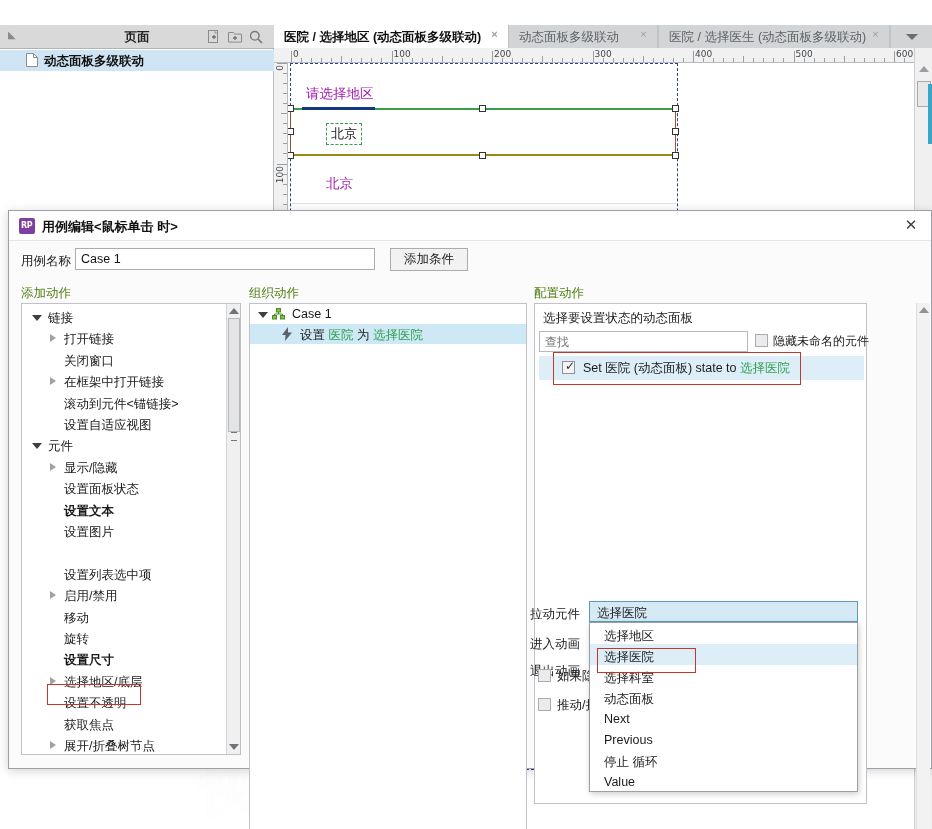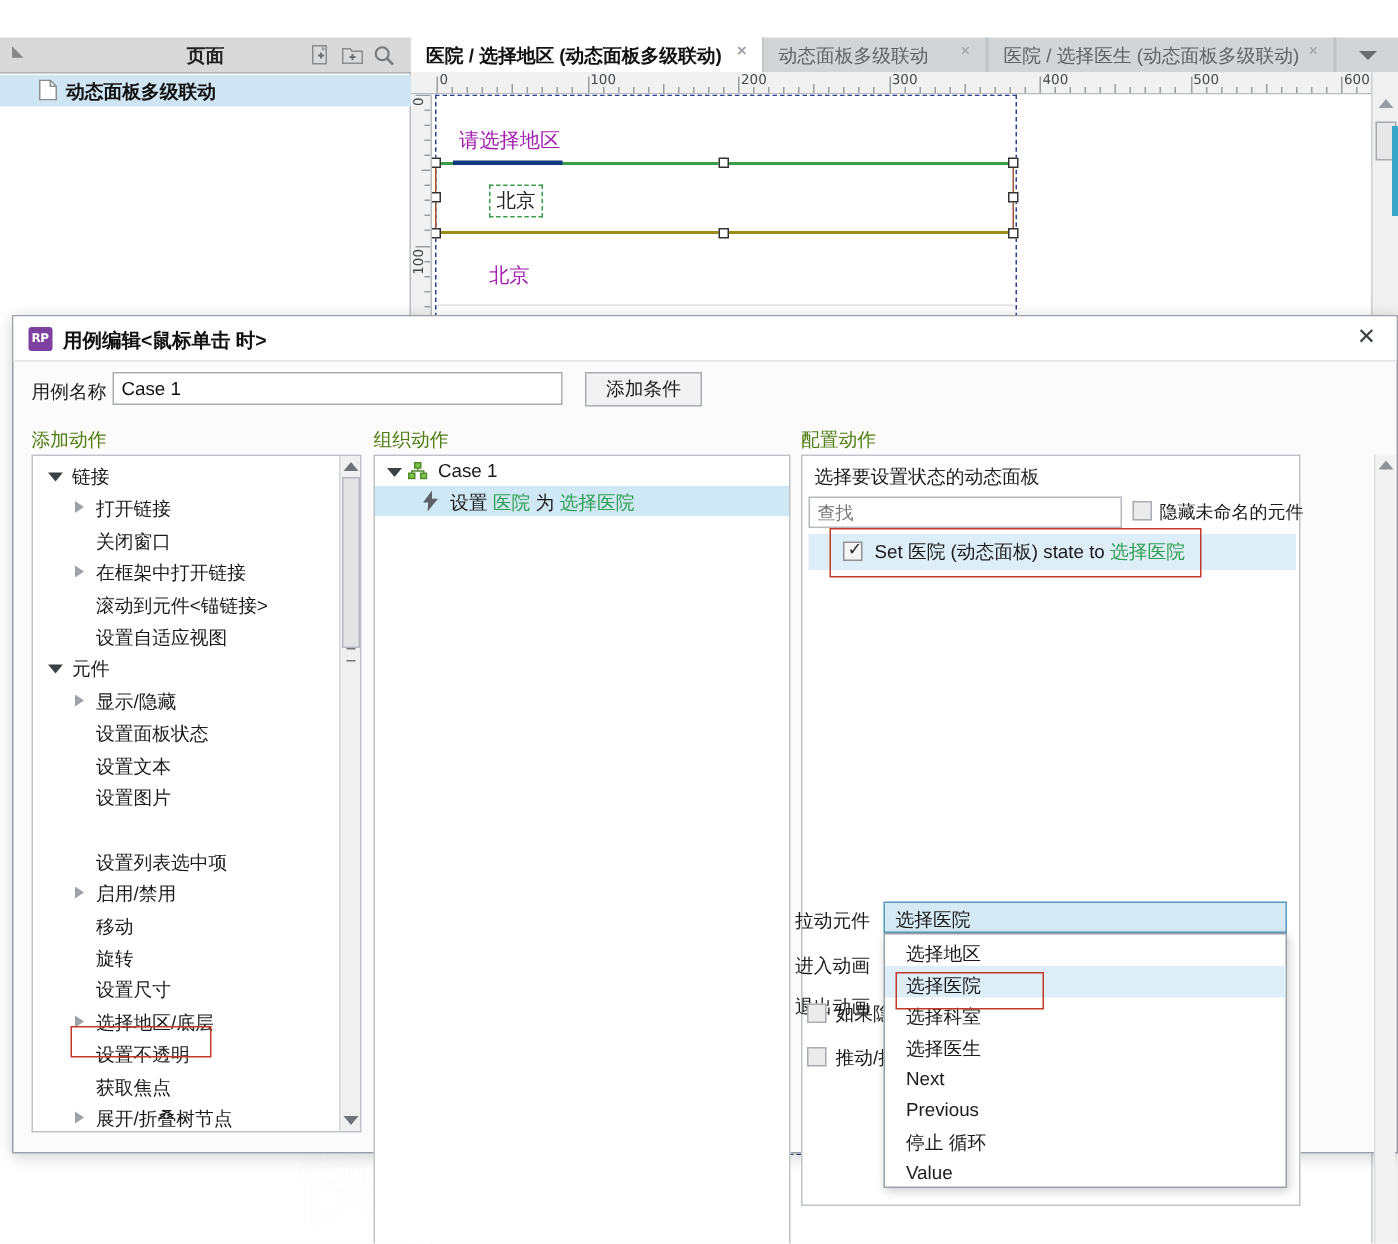--- a/index.html
+++ b/index.html
@@ -440,40 +440,40 @@
           <i class="tri open" style="left: 10px;"></i>
           <span class="cap" style="left: 26px;">元件</span>
         </div>
         <div class="tnode" style="top: 152.8px;">
           <i class="tri closed" style="left: 28px;"></i>
           <span class="cap" style="left: 42px;">显示/隐藏</span>
         </div>
         <div class="tnode" style="top: 174.2px;">
           <span class="cap" style="left: 42px;">设置面板状态</span>
         </div>
-        <div class="tnode" style="top: 195.6px;">
+        <div class="tnode" style="top: 195.6px; font-weight: bold;">
           <span class="cap" style="left: 42px;">设置文本</span>
         </div>
         <div class="tnode" style="top: 217px;">
           <span class="cap" style="left: 42px;">设置图片</span>
         </div>
         <div class="tnode" style="top: 259.8px;">
           <span class="cap" style="left: 42px;">设置列表选中项</span>
         </div>
         <div class="tnode" style="top: 281.2px;">
           <i class="tri closed" style="left: 28px;"></i>
           <span class="cap" style="left: 42px;">启用/禁用</span>
         </div>
         <div class="tnode" style="top: 302.6px;">
           <span class="cap" style="left: 42px;">移动</span>
         </div>
         <div class="tnode" style="top: 324px;">
           <span class="cap" style="left: 42px;">旋转</span>
         </div>
-        <div class="tnode" style="top: 345.4px;">
+        <div class="tnode" style="top: 345.4px; font-weight: bold;">
           <span class="cap" style="left: 42px;">设置尺寸</span>
         </div>
         <div class="tnode" style="top: 366.8px;">
           <i class="tri closed" style="left: 28px;"></i>
           <span class="cap" style="left: 42px;">选择地区/底层</span>
         </div>
         <div class="tnode" style="top: 388.2px;">
           <span class="cap" style="left: 42px;">设置不透明</span>
         </div>
         <div class="tnode" style="top: 409.6px;">
@@ -551,21 +551,21 @@
       <div class="dd-item">
         <span>选择地区</span>
       </div>
       <div class="dd-item sel">
         <span>选择医院</span>
       </div>
       <div class="dd-item">
         <span>选择科室</span>
       </div>
       <div class="dd-item">
-        <span>选择医生</span>
+        <span>动态面板</span>
       </div>
       <div class="dd-item">
         <span>Next</span>
       </div>
       <div class="dd-item">
         <span>Previous</span>
       </div>
       <div class="dd-item">
         <span>停止 循环</span>
       </div>

